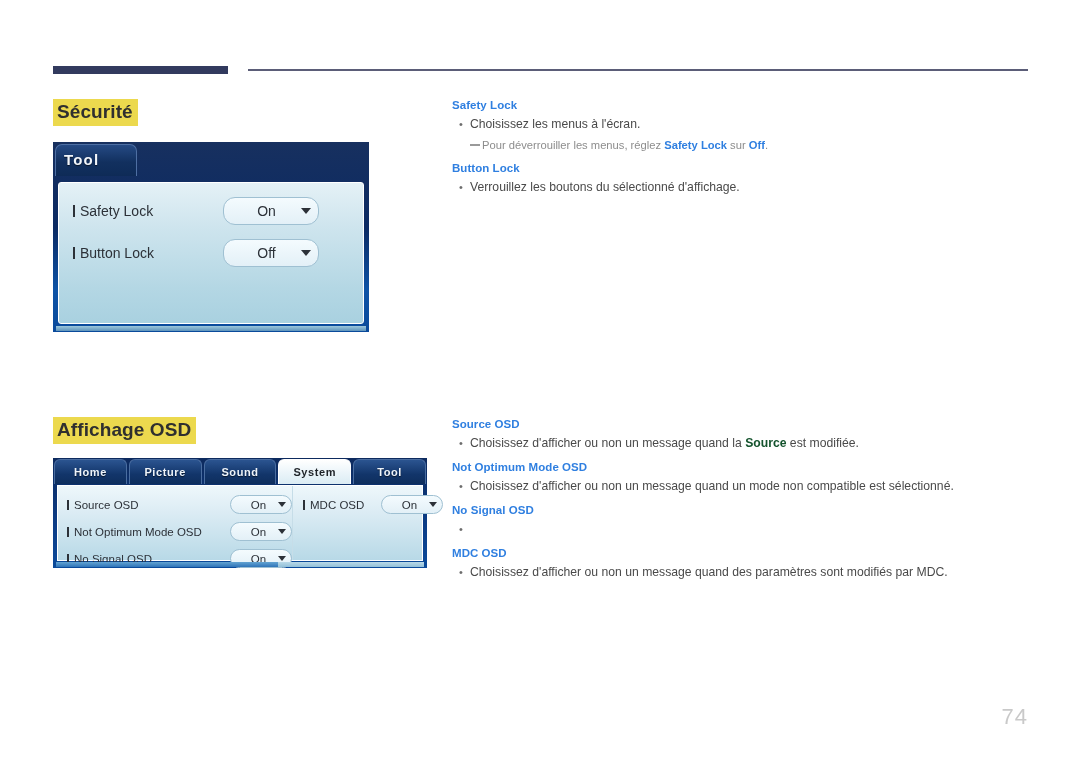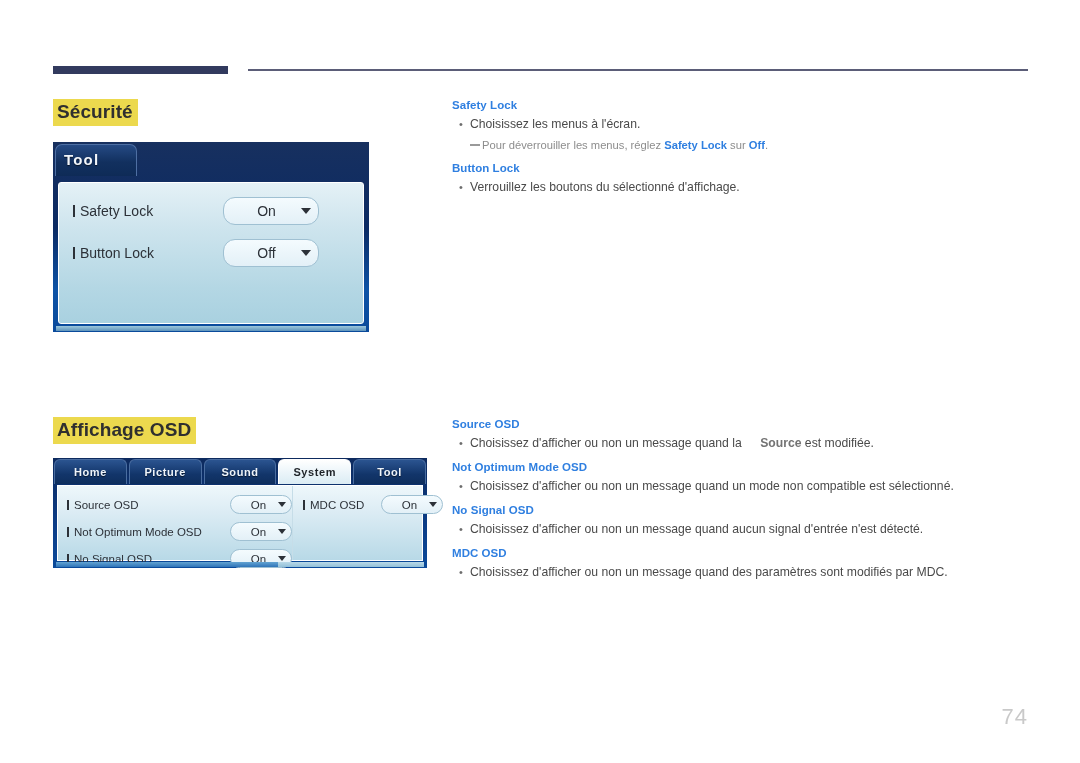--- a/index.html
+++ b/index.html
@@ -73,21 +73,21 @@
     text-align: center;
     font-size: 11px;
     line-height: 17px;
     color: #6d6d6d;
   }
   .bullet-text {
     font-size: 12.2px;
     line-height: 17px;
     color: #4a4a4a;
   }
-  .bullet-text b { color: #737373; font-weight: bold; margin-left: 15px; }
+  .bullet-text b { color: #14532d; font-weight: bold; }
 
   .note-row {
     display: flex;
     align-items: flex-start;
     margin: 2px 0 5px 0;
     padding-left: 18px;
   }
   .note-dash {
     flex: 0 0 12px;
     height: 10px;
@@ -396,21 +396,20 @@
 
   <div class="term spaced">Not Optimum Mode OSD</div>
   <div class="bullet-row">
     <div class="bullet-dot">•</div>
     <div class="bullet-text">Choisissez d'afficher ou non un message quand un mode non compatible est sélectionné.</div>
   </div>
 
   <div class="term spaced">No Signal OSD</div>
   <div class="bullet-row">
     <div class="bullet-dot">•</div>
-    <div class="bullet-text">Choisissez d'afficher ou non un message quand aucun signal d'entrée n'est détecté.</div>
   </div>
 
   <div class="term spaced">MDC OSD</div>
   <div class="bullet-row">
     <div class="bullet-dot">•</div>
     <div class="bullet-text">Choisissez d'afficher ou non un message quand des paramètres sont modifiés par MDC.</div>
   </div>
 
 </div>
 

